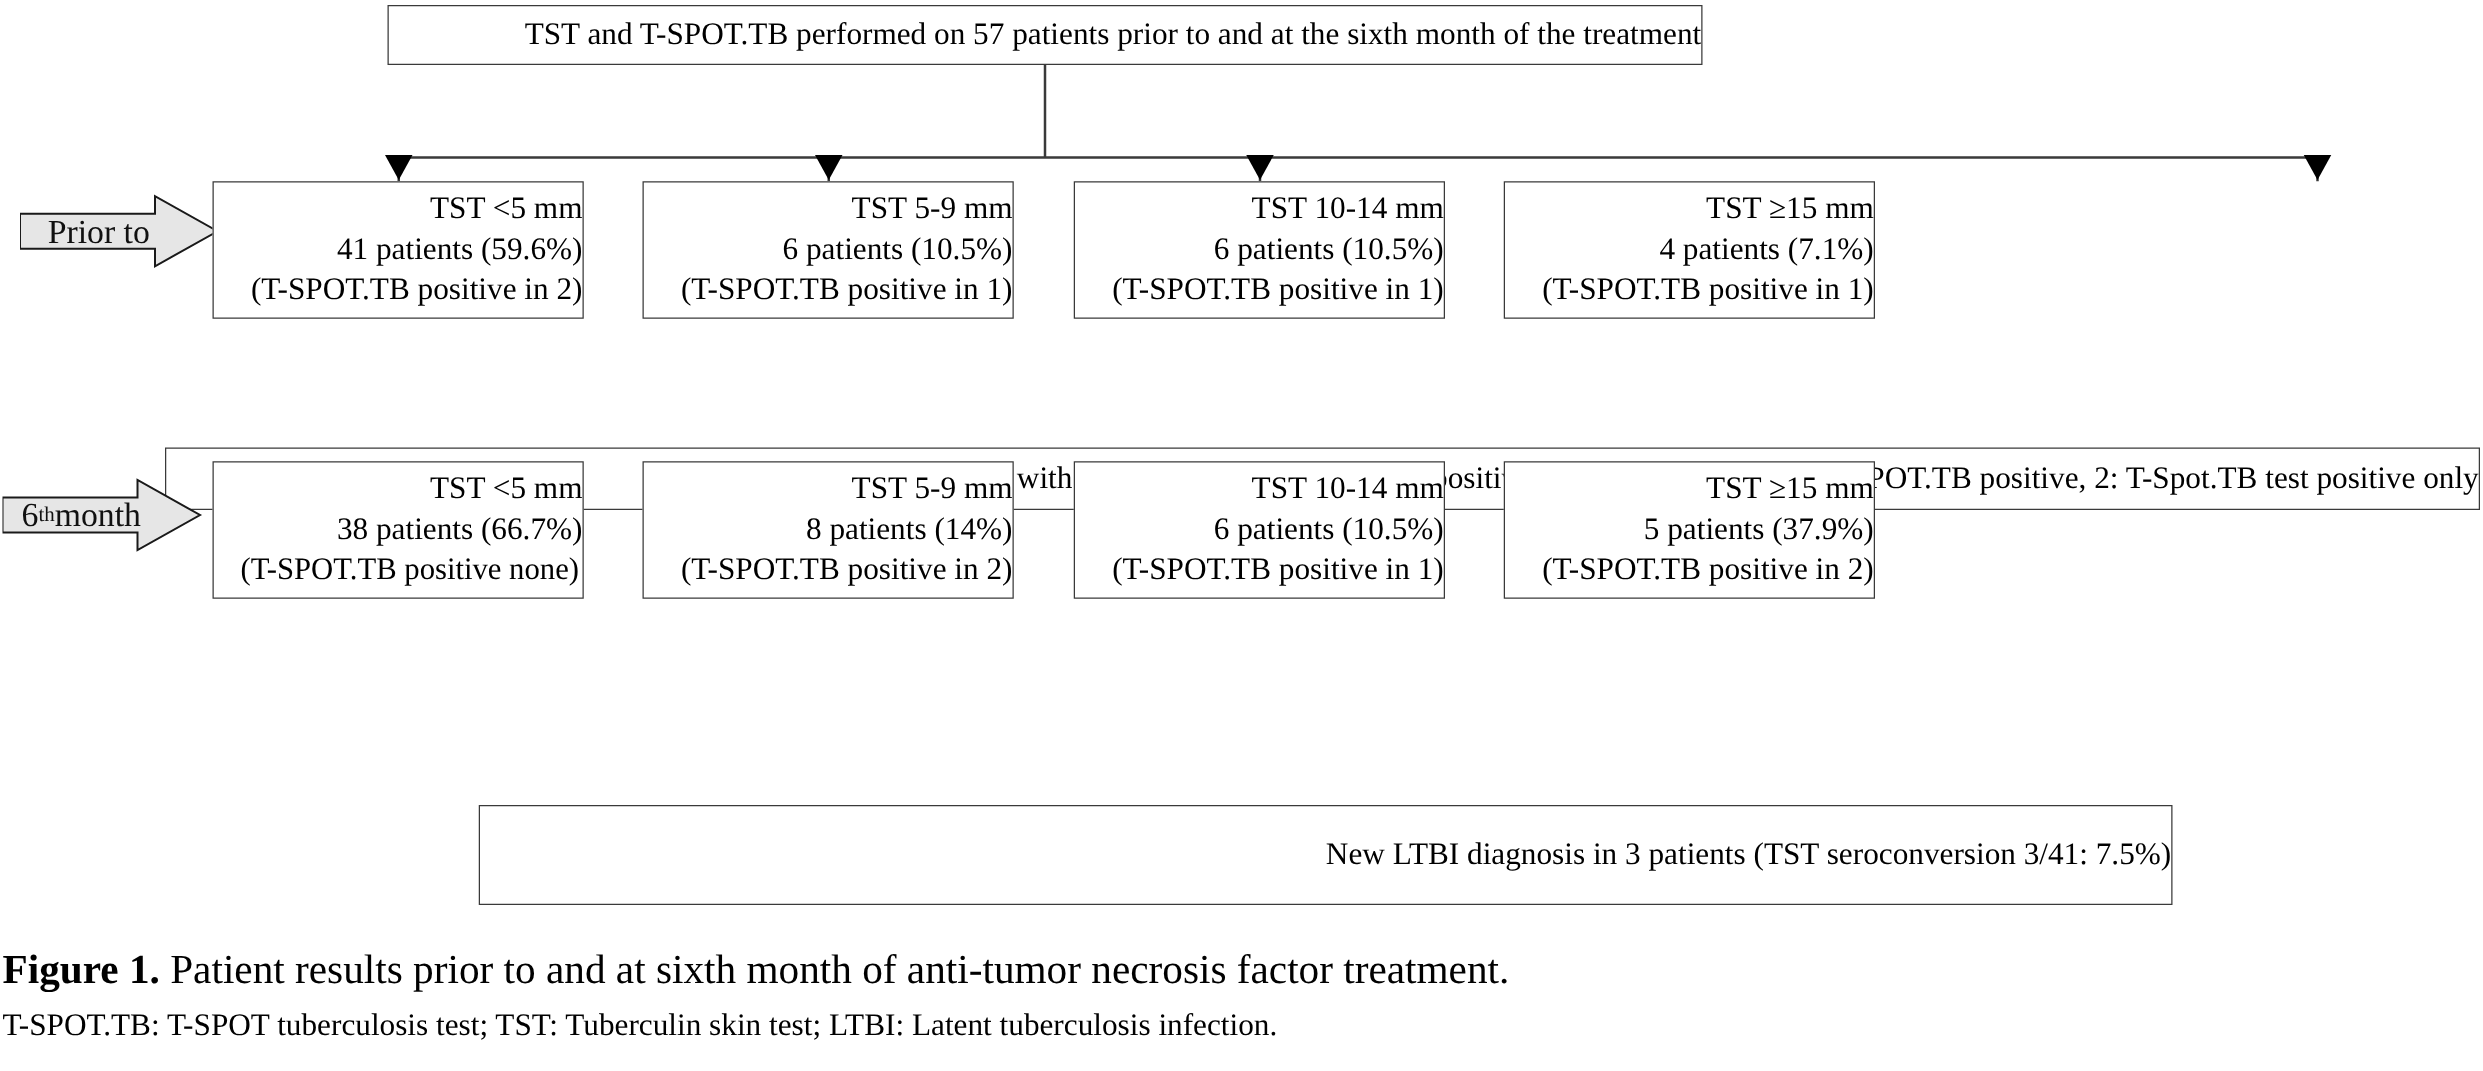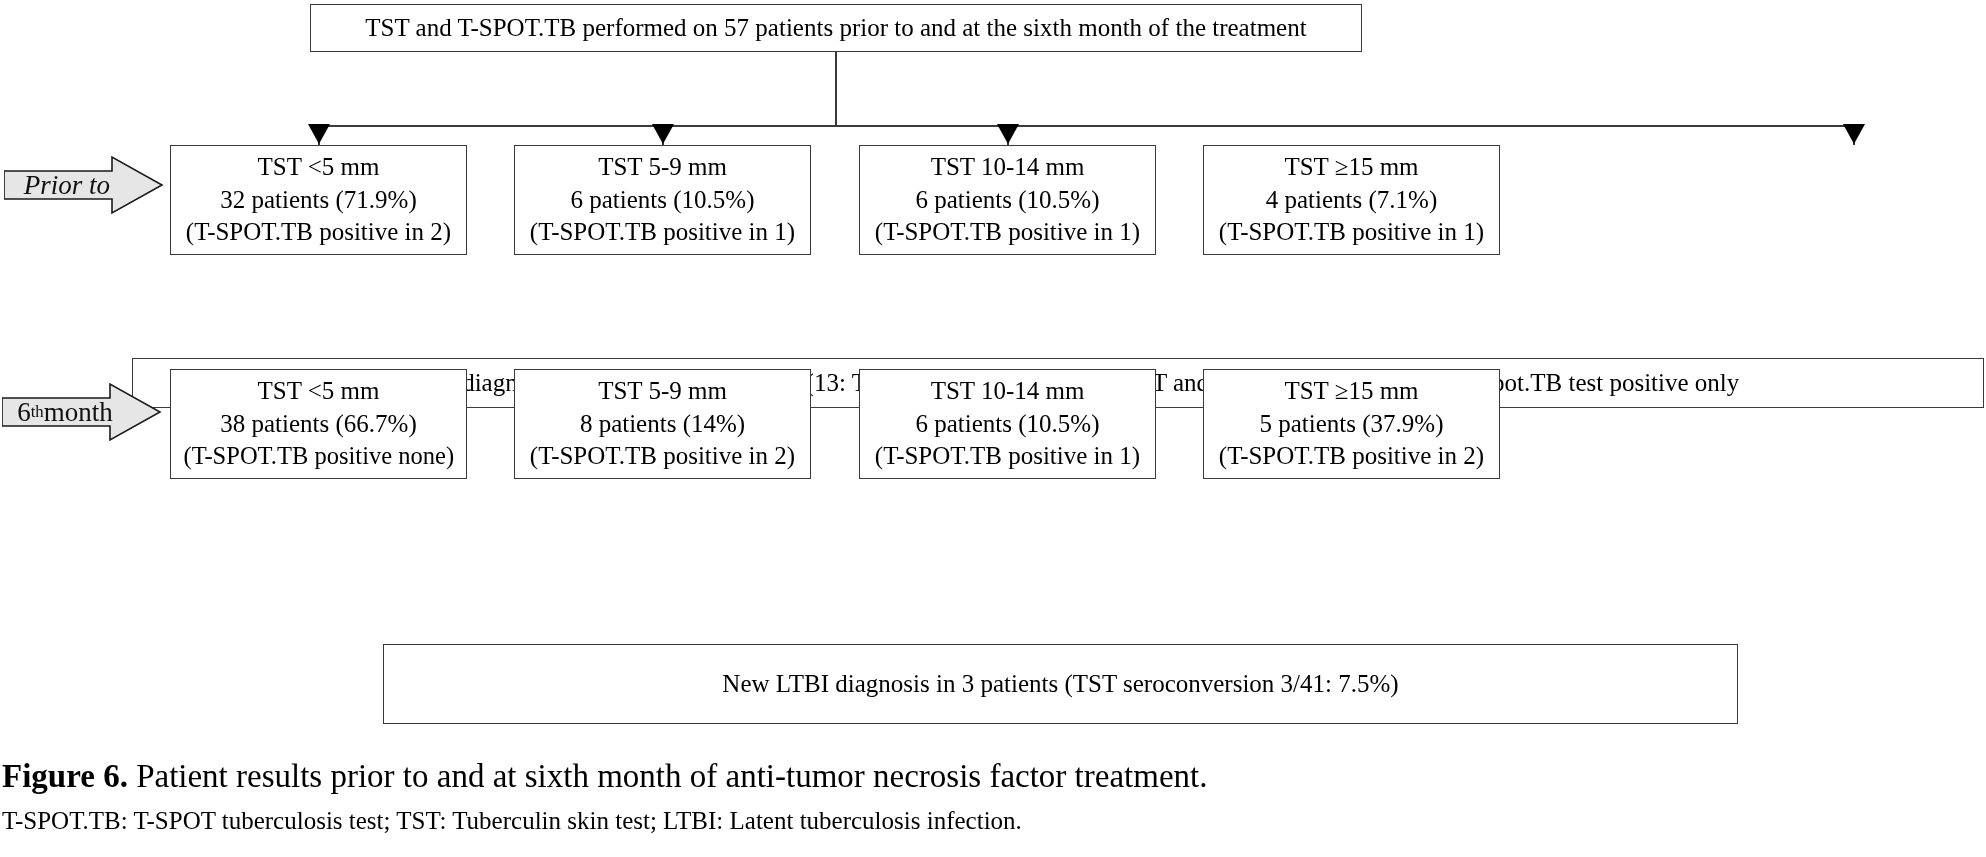--- a/index.html
+++ b/index.html
@@ -13,21 +13,21 @@
   }
   #stage{position:absolute;left:0;top:0;width:1986px;height:857px;}
 
   .node{
     position:absolute;
     box-sizing:border-box;
     border:1.5px solid #3a3a3a;
     background:#ffffff;
     display:flex;
     flex-direction:column;
-    align-items:center;
+    align-items:flex-end;
     justify-content:center;
     text-align:center;
     font-size:25px;
     line-height:1.30;
     letter-spacing:0px;
   }
   .node .ln{white-space:nowrap;display:block;}
 
   
   .banner{
@@ -103,32 +103,32 @@
 
   <div class="vline" style="left:662px;top:125px;height:20px;"></div>
   <div class="arrowhead" style="left:652px;top:124px;"></div>
 
   <div class="vline" style="left:1007px;top:125px;height:20px;"></div>
   <div class="arrowhead" style="left:997px;top:124px;"></div>
 
   <div class="vline" style="left:1853px;top:125px;height:20px;"></div>
   <div class="arrowhead" style="left:1843px;top:124px;"></div>
 
-  <div class="blockarrow" style="left:4px;top:155px;width:160px;height:60px;font-style:italic;">
+  <div class="blockarrow" style="left:16px;top:155px;width:160px;height:60px;">
     <svg width="160" height="60" viewBox="0 0 160 60">
       <polygon points="0,16 108,16 108,2 158,30 108,58 108,44 0,44" fill="#e6e6e6" stroke="#1a1a1a" stroke-width="1.6"></polygon>
     </svg>
     <div class="balabel">
       <span>Prior to</span>
     </div>
   </div>
 
   <div class="node" style="left:170px;top:145px;width:297px;height:110px;">
     <span class="ln" style="transform: none;">TST &lt;5 mm</span>
-    <span class="ln" style="transform: none;">32 patients (71.9%)</span>
+    <span class="ln" style="transform: none;">41 patients (59.6%)</span>
     <span class="ln" style="transform: none;">(T-SPOT.TB positive in 2)</span>
   </div>
 
   <div class="node" style="left:514px;top:145px;width:297px;height:110px;">
     <span class="ln" style="transform: none;">TST 5-9 mm</span>
     <span class="ln" style="transform: none;">6 patients (10.5%)</span>
     <span class="ln" style="transform: none;">(T-SPOT.TB positive in 1)</span>
   </div>
 
   <div class="node" style="left:859px;top:145px;width:297px;height:110px;">
@@ -180,17 +180,17 @@
     <span class="ln" style="transform: none;">TST ≥15 mm</span>
     <span class="ln" style="transform: none;">5 patients (37.9%)</span>
     <span class="ln" style="transform: none;">(T-SPOT.TB positive in 2)</span>
   </div>
 
   <div class="node banner" style="left:383px;top:644px;width:1355px;height:80px;">
     <span class="ln" style="transform: none;">New LTBI diagnosis in 3 patients (TST seroconversion 3/41: 7.5%)</span>
   </div>
 
   <div id="caption">
-    <div class="capline"><span class="scaler" style="transform: none;"><span class="capfig">Figure 6.</span><span> Patient results prior to and at sixth month of anti-tumor necrosis factor treatment.</span></span></div>
+    <div class="capline"><span class="scaler" style="transform: none;"><span class="capfig">Figure 1.</span><span> Patient results prior to and at sixth month of anti-tumor necrosis factor treatment.</span></span></div>
     <div class="footnote"><span class="scaler" style="transform: none; text-align: right;">T-SPOT.TB: T-SPOT tuberculosis test; TST: Tuberculin skin test; LTBI: Latent tuberculosis infection.</span></div>
   </div>
 
 </div>
 
 </body></html>

